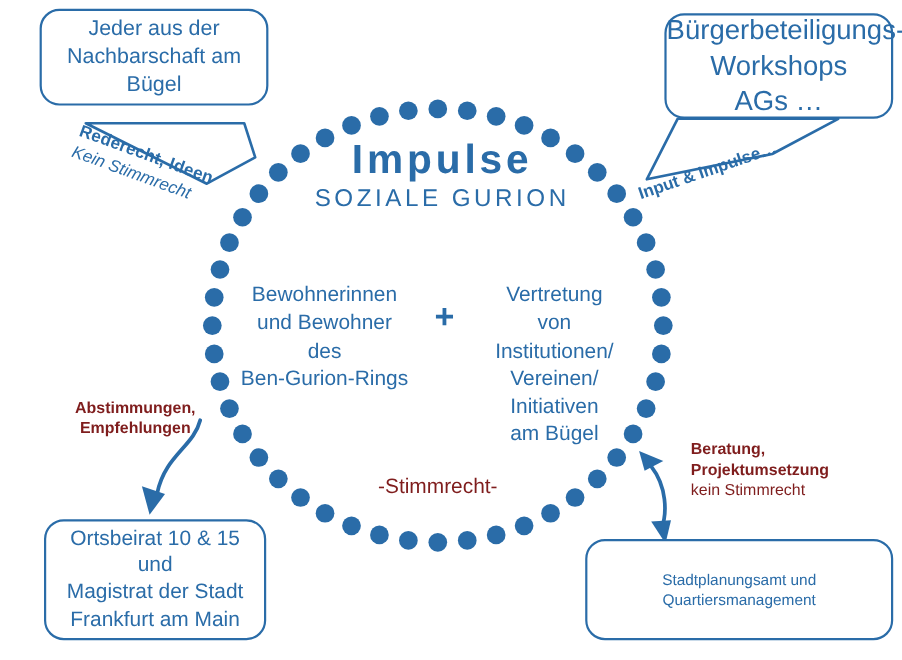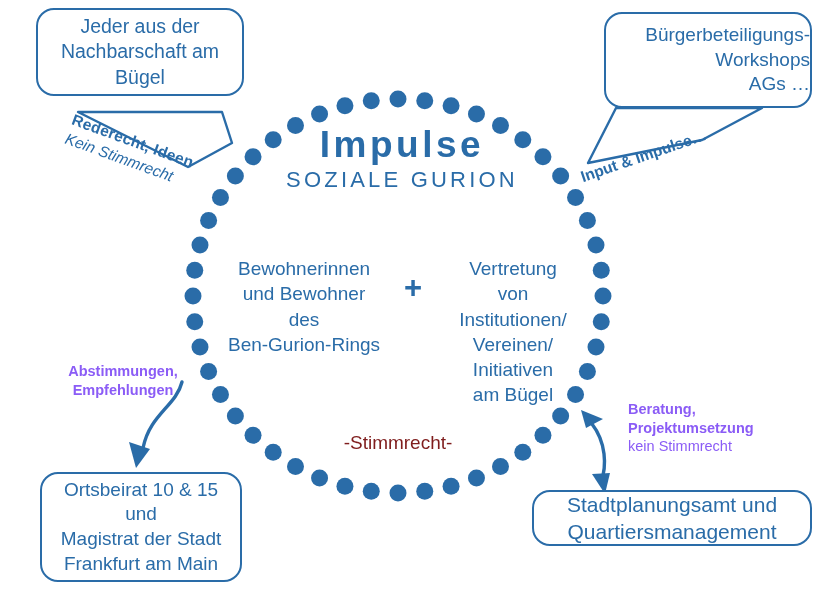--- a/index.html
+++ b/index.html
@@ -33,31 +33,30 @@
     z-index: 6;
   }
   .bubble .btxt { display: block; width: 100%; }
 
   #bubble-neighbourhood {
     left: 36px;  top: 8px;  width: 208px; height: 88px;
     font-size: 19.5px;
   }
   #bubble-participation {
     left: 604px; top: 12px; width: 208px; height: 96px;
-    font-size: 19px;
-    text-align: right;
+    font-size: 25px;
   }
   #bubble-ortsbeirat {
     left: 40px;  top: 472px; width: 202px; height: 110px;
     font-size: 19px;
     align-items: center;
   }
   #bubble-stadtplanung {
-    left: 532px; top: 490px; width: 280px; height: 56px;
-    font-size: 21px;
+    left: 532px; top: 490px; width: 280px; height: 92px;
+    font-size: 14px;
   }
 
   
   #ring {
     position: absolute;
     left: 0; top: 0;
     width: 820px; height: 600px;
     z-index: 2;
   }
 
@@ -91,21 +90,20 @@
     color: #2a6ca8;
   }
 
   #columns {
     position: absolute;
     left: 206px;
     top: 256px;
     width: 396px;
     display: flex;
     align-items: flex-start;
-    justify-content: center;
     z-index: 4;
   }
   .col {
     font-size: 19px;
     line-height: 1.33;
     text-align: center;
     color: #2a6ca8;
   }
   #col-left  { width: 178px; }
   #col-right { width: 160px; }
@@ -159,21 +157,21 @@
   #label-input {
     left: 578px; top: 168px;
     transform: rotate(-19deg);
     transform-origin: left top;
     font-size: 15.5px;
     font-weight: bold;
   }
 
   .side-label {
     position: absolute;
-    color: #8b5cf6;
+    color: #7f1d1d;
     z-index: 7;
     line-height: 1.28;
     font-size: 14.5px;
   }
   #label-abstimmungen {
     left: 48px; top: 362px;
     width: 150px;
     text-align: center;
     font-weight: bold;
   }

